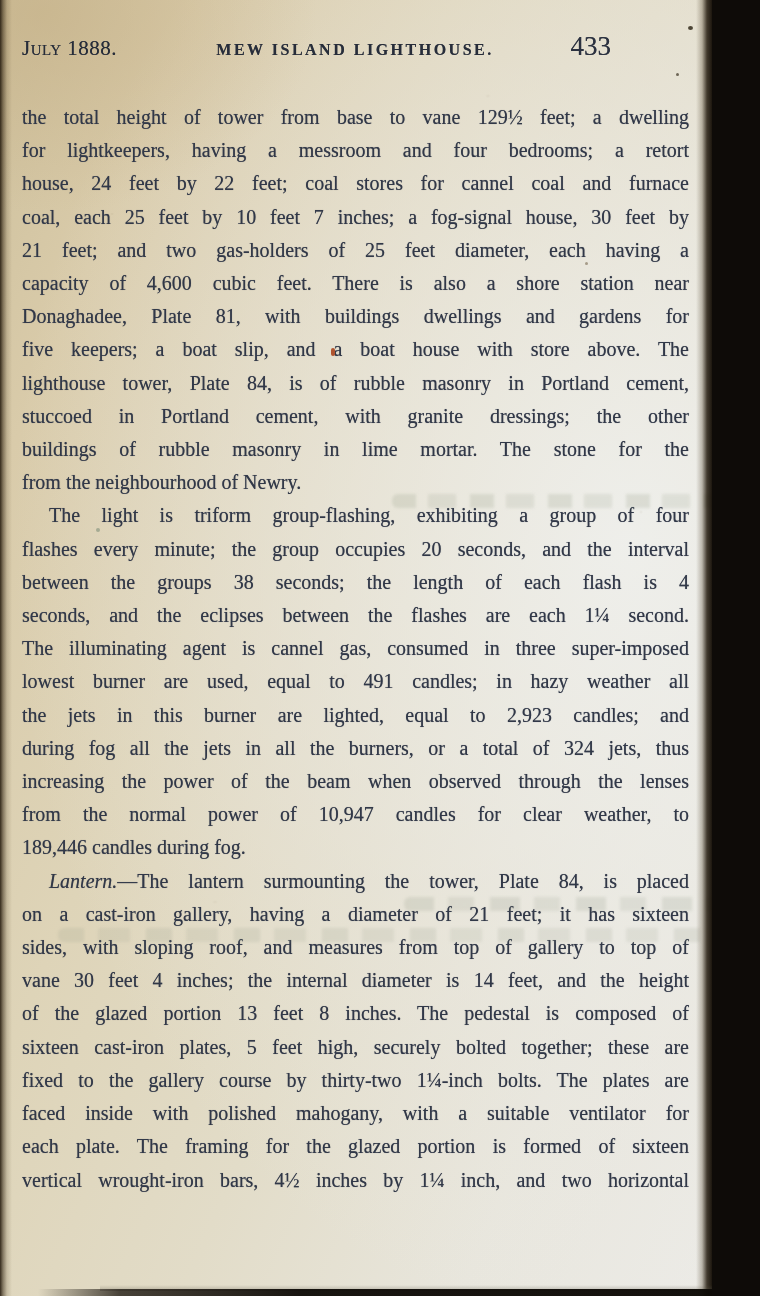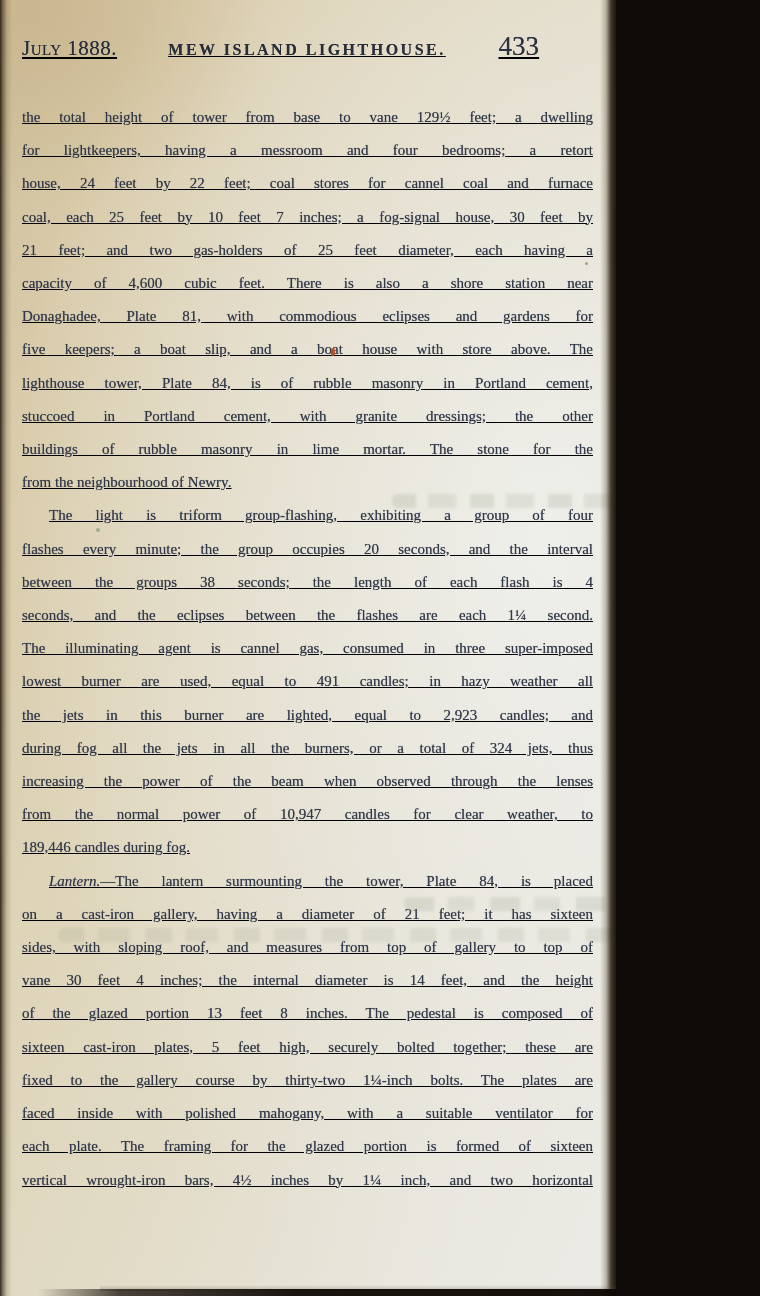--- a/index.html
+++ b/index.html
@@ -2,23 +2,22 @@
 <html><head>
 <meta charset="utf-8">
 <style>
   html, body { margin: 0; padding: 0; }
   body {
     width: 760px; height: 1296px; overflow: hidden;
     font-family: "Liberation Serif", "DejaVu Serif", serif;
     background: #0e0b08;
   }
   .photo {
-    position: relative; width: 616px; height: 1296px; overflow: hidden;
+    position: relative; width: 712px; height: 1296px; overflow: hidden;
     background: #ffffff;
-    text-decoration: underline;
   }
   
   .page {
     position: absolute; inset: 0;
     background:
       radial-gradient(55% 22% at 6% 1%, rgba(196,174,132,0.55) 0%, rgba(196,174,132,0) 70%),
       radial-gradient(120% 85% at 88% 42%, rgba(240,241,239,0.85) 0%, rgba(235,233,226,0.45) 45%, rgba(0,0,0,0) 72%),
       linear-gradient(113deg, #cec09c 0%, #d9cbaa 16%, #ded4b8 36%, #e2dcc8 58%, #e8e6dd 80%, #ecebe7 100%);
   }
   
@@ -69,21 +68,21 @@
   }
   .pageno {
     text-align: center; font-size: 27px; color: #2b3140;
     text-shadow: 0 0 0.6px rgba(39,45,58,0.7);
   }
 
   
   .body {
     position: relative;
     padding: 39px 23px 0 22px;
-    font-size: 15px; line-height: 33.2px;
+    font-size: 20px; line-height: 33.2px;
     color: #313848;
     text-shadow: 0 0 0.7px rgba(44,50,68,0.65);
   }
   .para { margin: 0; }
   .para-lantern { }
   .line { text-align: justify; text-align-last: justify; }
   .line.flush { text-align-last: left; }
   .line.indent { text-indent: 27px; }
   .italic { font-style: italic; }
 
@@ -133,21 +132,21 @@
   </div>
 
   <div class="body">
     <div class="para">
       <div class="line">the total height of tower from base to vane 129½ feet; a dwelling</div>
       <div class="line">for lightkeepers, having a messroom and four bedrooms; a retort</div>
       <div class="line">house, 24 feet by 22 feet; coal stores for cannel coal and furnace</div>
       <div class="line">coal, each 25 feet by 10 feet 7 inches; a fog-signal house, 30 feet by</div>
       <div class="line">21 feet; and two gas-holders of 25 feet diameter, each having a</div>
       <div class="line">capacity of 4,600 cubic feet.  There is also a shore station near</div>
-      <div class="line">Donaghadee, Plate 81, with commodious eclipses and gardens for</div>
+      <div class="line">Donaghadee, Plate 81, with buildings dwellings and gardens for</div>
       <div class="line">five keepers; a boat slip, and a boat house with store above.  The</div>
       <div class="line">lighthouse tower, Plate 84, is of rubble masonry in Portland cement,</div>
       <div class="line">stuccoed in Portland cement, with granite dressings; the other</div>
       <div class="line">buildings of rubble masonry in lime mortar.  The stone for the</div>
       <div class="line flush">from the neighbourhood of Newry.</div>
     </div>
 
     <div class="para">
       <div class="line indent">The light is triform group-flashing, exhibiting a group of four</div>
       <div class="line">flashes every minute; the group occupies 20 seconds, and the interval</div>

